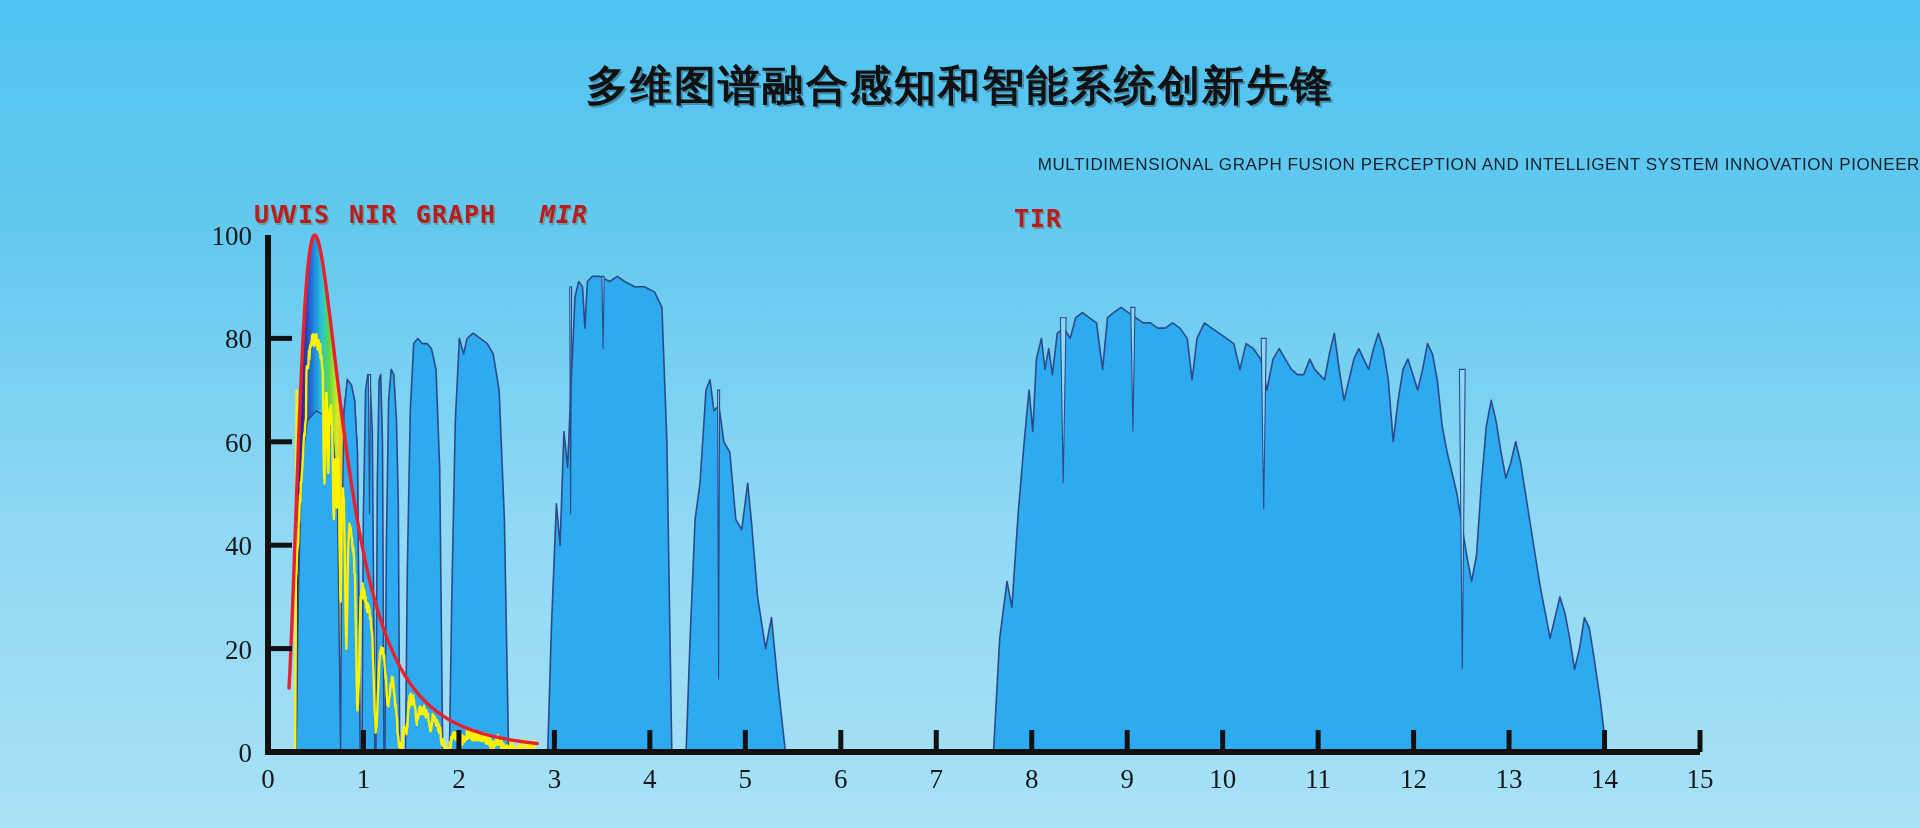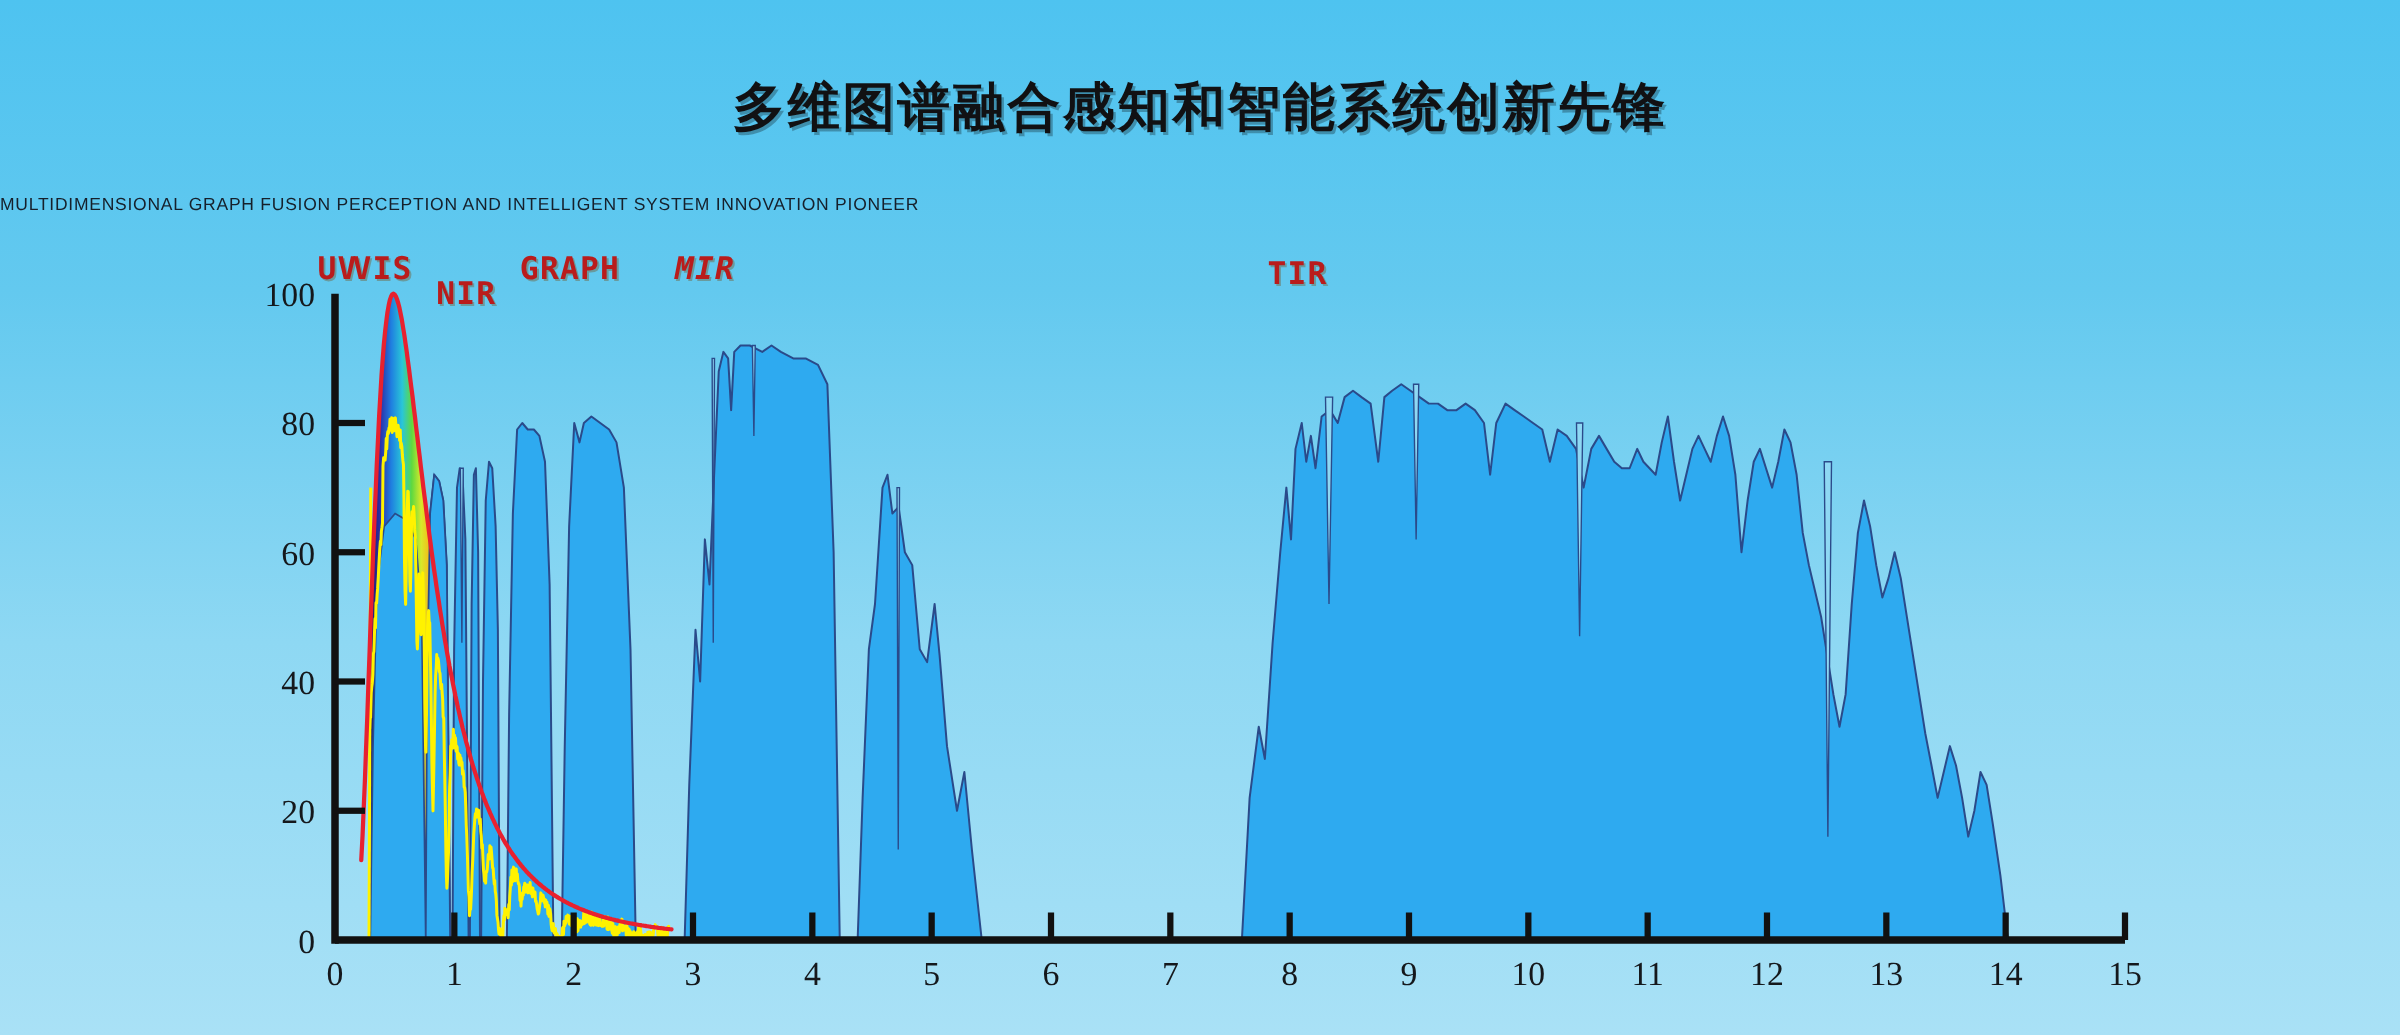--- a/index.html
+++ b/index.html
@@ -17,24 +17,24 @@
     font-family:Liberation Sans, sans-serif;
     font-weight:bold;
     font-size:42px;
     letter-spacing:2px;
     color:#111113;
     text-shadow:2px 2px 0 rgba(0,0,0,0.28);
     white-space:nowrap;
   }
   .subtitle{
     position:absolute;left:0;right:0;top:155px;
-    text-align:left;
+    text-align:right;
     font-family:"Liberation Sans", sans-serif;
     font-weight:400;
-    font-size:14px;
+    font-size:17px;
     letter-spacing:0.6px;
     color:#16202b;
     white-space:nowrap;
   }
 
   .band-label{
     position:absolute;
     font-family:"DejaVu Sans Mono","Liberation Mono",monospace;
     font-weight:bold;
     font-size:25px;
@@ -57,21 +57,21 @@
 <body>
 
 <div id="stage">
 
   <div class="title">多维图谱融合感知和智能系统创新先锋</div>
   <div class="subtitle">MULTIDIMENSIONAL GRAPH FUSION PERCEPTION AND INTELLIGENT SYSTEM INNOVATION PIONEER</div>
 
   <div id="band-labels">
       <div class="band-label" style="left: 270px; top: 200px;">UV</div>
       <div class="band-label" style="left: 306px; top: 200px;">VIS</div>
-      <div class="band-label" style="left: 373px; top: 200px; margin-top: 20px;">NIR</div>
+      <div class="band-label" style="left: 373px; top: 200px;">NIR</div>
       <div class="band-label" style="left: 456px; top: 200px;">GRAPH</div>
       <div class="band-label" style="left: 564px; top: 200px; font-style: italic;">MIR</div>
       <div class="band-label" style="left: 1038px; top: 204px;">TIR</div>
     </div>
 
   <svg id="plot" width="1920" height="828">
     <defs>
       <linearGradient id="rainbow" x1="0" y1="0" x2="1" y2="0">
         <stop offset="0%" stop-color="#1b1b6e"></stop>
         <stop offset="12%" stop-color="#2b2fa8"></stop>

